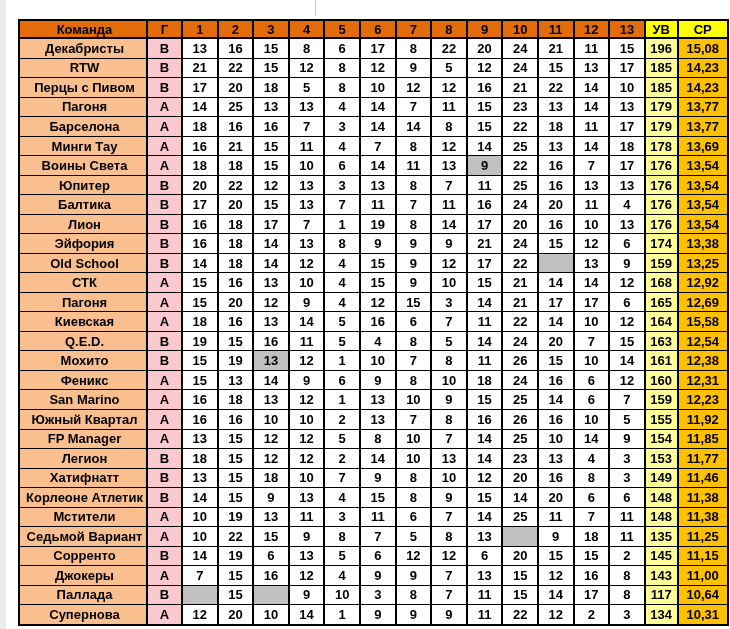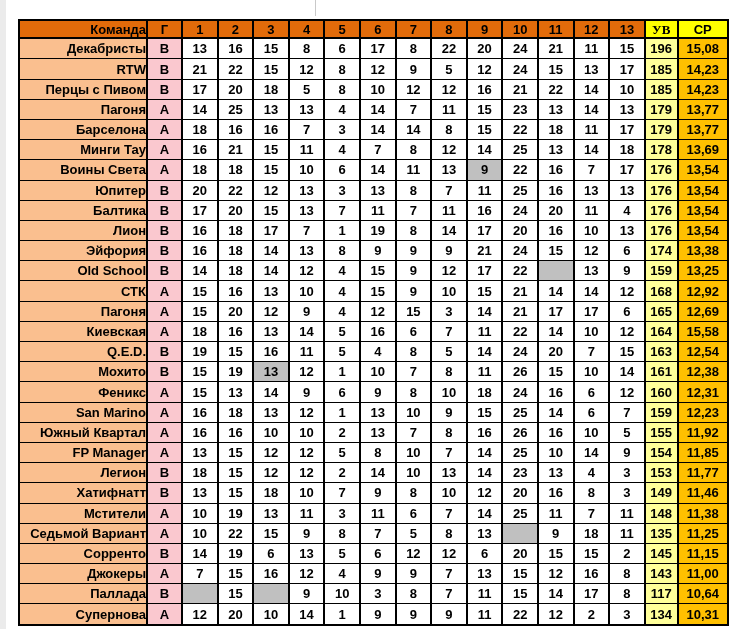--- a/index.html
+++ b/index.html
@@ -16,28 +16,28 @@
   }
   th,td{
     border:1px solid var(--border,#000);
     border-left-width:2px;border-right-width:2px;
     font-weight:bold;font-size:13px;line-height:1;color:#000;
     text-align:center;vertical-align:middle;padding:0;
     overflow:hidden;white-space:nowrap;
   }
   thead tr{height:18px;}
   thead th{border-bottom-width:2px;}
-  .c-team{text-align:right;padding-left:3px;}
+  .c-team{text-align:center;padding-left:3px;}
   th.c-team{background:var(--orange);}
   td.c-team{background:var(--peach);}
   th.c-group{background:var(--orange);}
   td.c-group{background:var(--pink);}
   th.c-score{background:var(--orange);}
   td.c-score{background:#ffffff;}
-  th.c-total{background:var(--yellow);font-family:Liberation Serif, serif;}
+  th.c-total{background:var(--yellow);}
   td.c-total{background:var(--yellow-light);}
   th.c-avg{background:var(--yellow);}
   td.c-avg{background:var(--gold);}
   td.gray-cell{background:var(--gray-cell);}
   col.w-team{width:128px;}
   col.w-group{width:35px;}
   col.w-score{width:35.6px;}
   col.w-total{width:33px;}
   col.w-avg{width:50px;}
 </style>
@@ -520,20 +520,39 @@
         <td class="c-score">10</td>
         <td class="c-score">12</td>
         <td class="c-score">20</td>
         <td class="c-score">16</td>
         <td class="c-score">8</td>
         <td class="c-score">3</td>
         <td class="c-total">149</td>
         <td class="c-avg">11,46</td>
       </tr>
       <tr>
+        <td class="c-team">Корлеоне Атлетик</td>
+        <td class="c-group">В</td>
+        <td class="c-score">14</td>
+        <td class="c-score">15</td>
+        <td class="c-score">9</td>
+        <td class="c-score">13</td>
+        <td class="c-score">4</td>
+        <td class="c-score">15</td>
+        <td class="c-score">8</td>
+        <td class="c-score">9</td>
+        <td class="c-score">15</td>
+        <td class="c-score">14</td>
+        <td class="c-score">20</td>
+        <td class="c-score">6</td>
+        <td class="c-score">6</td>
+        <td class="c-total">148</td>
+        <td class="c-avg">11,38</td>
+      </tr>
+      <tr>
         <td class="c-team">Мстители</td>
         <td class="c-group">А</td>
         <td class="c-score">10</td>
         <td class="c-score">19</td>
         <td class="c-score">13</td>
         <td class="c-score">11</td>
         <td class="c-score">3</td>
         <td class="c-score">11</td>
         <td class="c-score">6</td>
         <td class="c-score">7</td>

